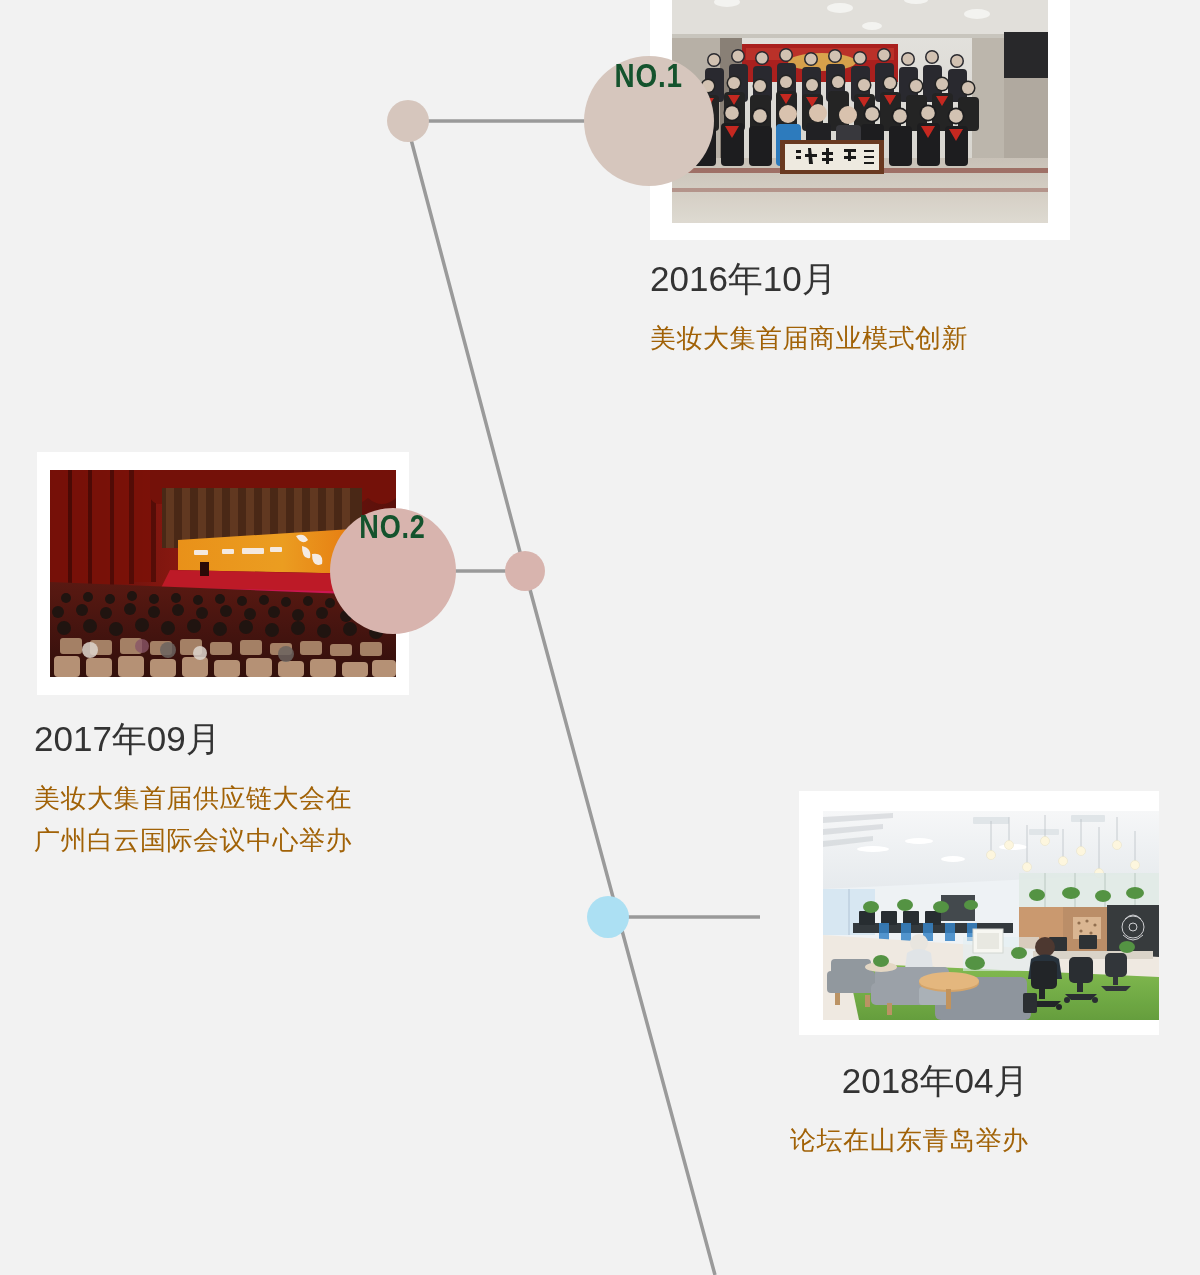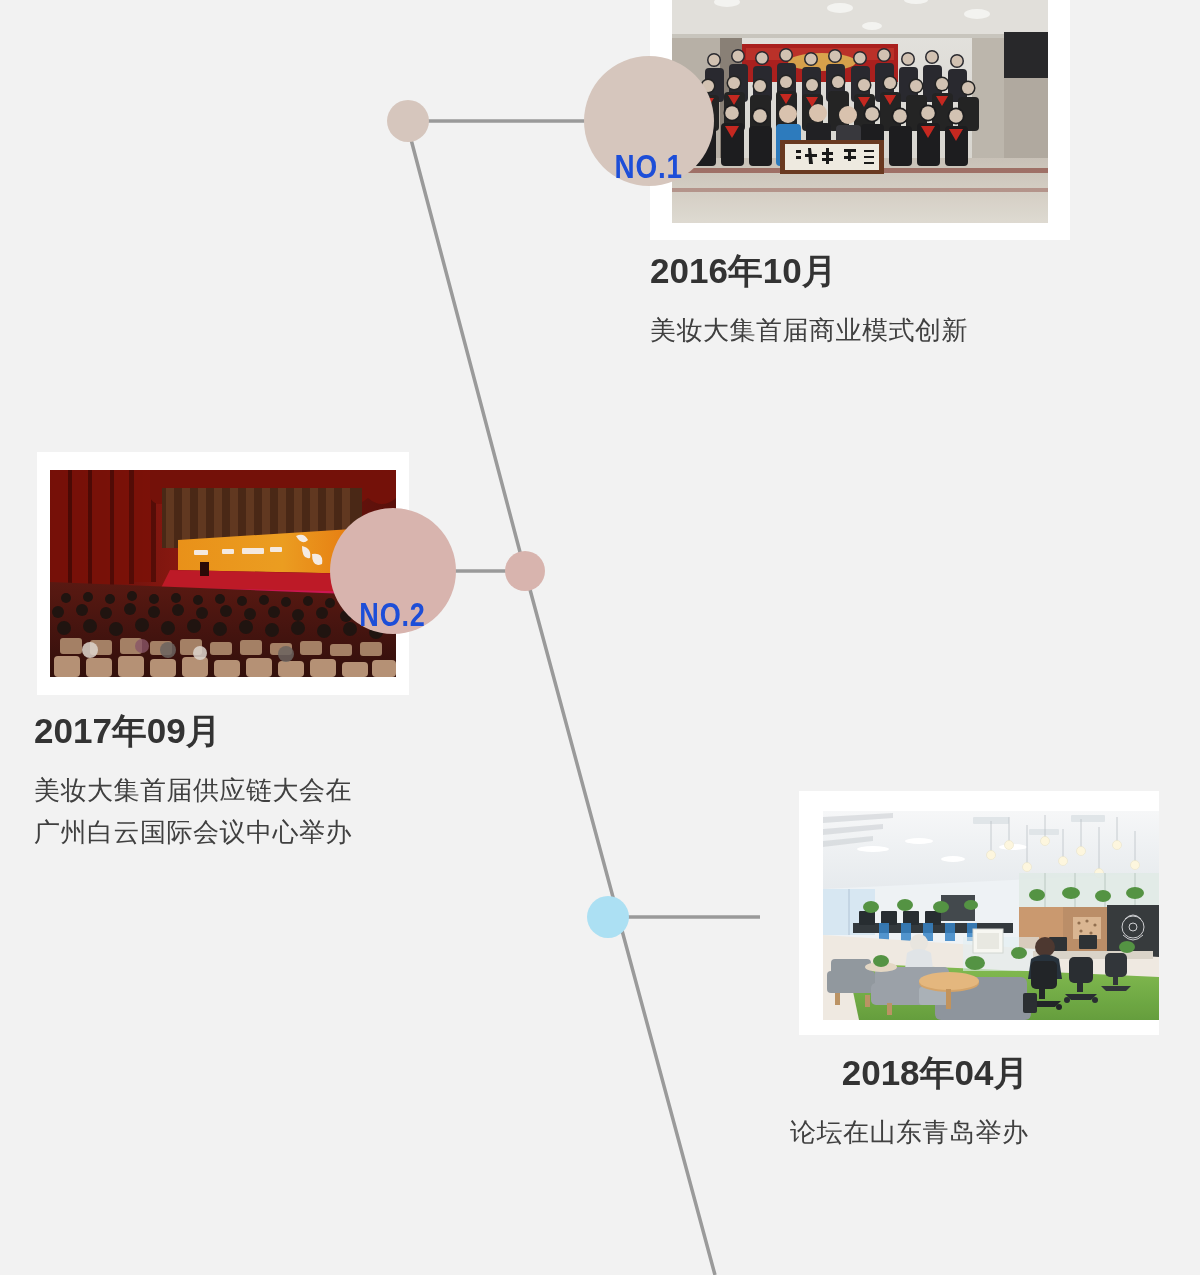--- a/index.html
+++ b/index.html
@@ -11,22 +11,22 @@
     overflow:hidden;
   }
   .stage { position:relative; width:1200px; height:1275px; background:#f2f2f2; }
 
   
   .connector { position:absolute; left:0; top:0; width:1200px; height:1275px; }
 
   
   .badge {
     position:absolute; border-radius:50%;
-    display:flex; align-items:flex-end; justify-content:center;
-    color:#1d4ed8; font-weight:bold; letter-spacing:1px;
+    display:flex; align-items:flex-start; justify-content:center;
+    color:#14532d; font-weight:bold; letter-spacing:1px;
     font-family:"Liberation Sans","DejaVu Sans",sans-serif;
     z-index:40; user-select:none;
   }
   .badge span { transform:scaleX(0.82); display:inline-block; white-space:nowrap; }
   #badge-1 { left:584px; top:56px;  width:130px; height:130px; font-size:34px; background:#d6c6bd; }
   #badge-2 { left:330px; top:508px; width:126px; height:126px; font-size:33px; background:#d8b4ae; }
   #badge-3 { left:733px; top:852px; width:130px; height:130px; font-size:34px; background:#ace0f3; }
 
   
   .card { position:absolute; background:#ffffff; z-index:20; }
@@ -34,25 +34,25 @@
   #card-1 { left:650px; top:0px;   width:420px; height:240px; }
   #card-1 .photo { left:22px; top:-18px; width:376px; height:241px; }
   #card-2 { left:37px;  top:452px; width:372px; height:243px; }
   #card-2 .photo { left:13px; top:18px; width:346px; height:207px; }
   #card-3 { left:799px; top:791px; width:360px; height:244px; }
   #card-3 .photo { left:24px; top:20px; width:336px; height:209px; }
 
   
   .block { position:absolute; z-index:30; }
   .block .date {
-    font-size:35px; font-weight:bold; color:#333333;
-    letter-spacing:0px; line-height:1.1; white-space:nowrap;
+    font-size:35px; font-weight:normal; color:#333333;
+    letter-spacing:0px; line-height:1.1; white-space:nowrap;margin-top:8px;
   }
   .block .desc {
-    margin-top:18px; font-size:26px; color:#404040;
+    margin-top:18px; font-size:26px; color:#a16207;
     line-height:1.62; letter-spacing:0.5px;
   }
   .block .desc div { white-space:nowrap; }
   #block-1 { left:650px; top:252px; }
   #block-2 { left:34px;  top:712px; }
   #block-3 { left:790px; top:1054px;text-align:right; }
 </style>
 </head>
 <body>
 

